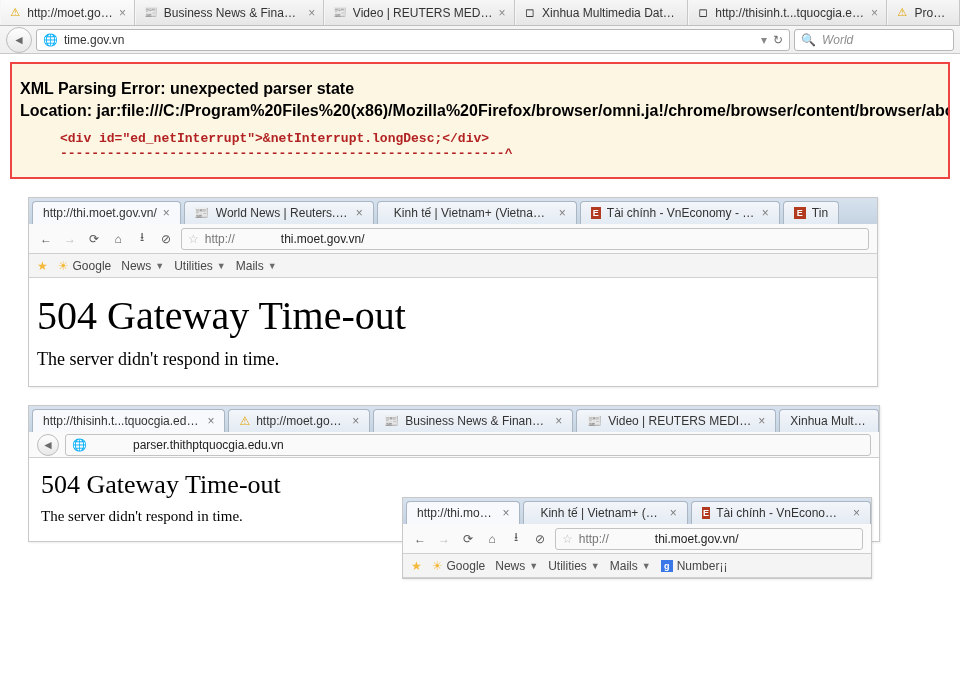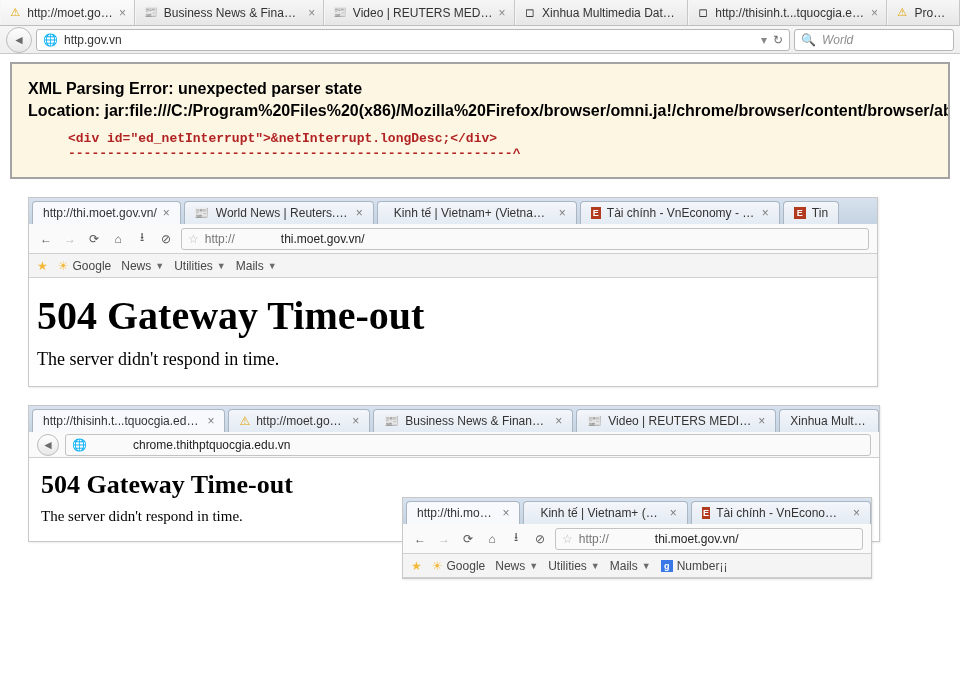--- a/index.html
+++ b/index.html
@@ -105,23 +105,23 @@
     background:#f4f4f4;
     border-bottom:1px solid #d0d0d0;
     color:#474747;
   }
   .bookbar .item { display:flex; align-items:center; gap:4px; }
   .bookbar .caret { font-size:9px; color:#6b6b6b; }
 
   
   .xml-error {
     margin:8px 10px;
-    border:2px solid #a3a3a3;
+    border:2px solid #ef4444;
     background:#fdf6e3;
-    padding:14px 16px 16px 16px;
+    padding:14px 16px 16px 8px;
     font-family: Arial, sans-serif;
     color:#000;
     overflow:hidden;
     white-space:nowrap;
   }
   .xml-error .h { font-size:16px; font-weight:bold; line-height:1.35; }
   .xml-error pre {
     font-family: "Courier New", monospace;
     font-size: 13px;
     font-weight: bold;
@@ -165,21 +165,21 @@
     background:#fafafa;
   }
   .chrome-nav .btn { width:18px;height:18px;display:flex;align-items:center;justify-content:center;color:#5a5a5a;}
   .chrome-url {
     flex:1; height:22px; border:1px solid #c3c3c3; border-radius:3px;
     display:flex; align-items:center; gap:6px; padding:0 6px; color:#777;
   }
   .chrome-url .star { color:#bdbdbd;}
   .chrome-url .host { color:#222;margin-left:40px;}
 
-  .err-heading { font-family:"Times New Roman",serif; font-weight:bold;}
+  .err-heading { font-family:"Times New Roman",serif; font-weight:normal;}
   .err-body { font-family:"Times New Roman",serif;}
   .w2 .err-heading { font-size:40px; margin:14px 8px 10px 8px;}
   .w2 .err-body { font-size:18px; margin:6px 8px 16px 8px;}
   .w3 .err-heading { font-size:26px; margin:12px 8px 8px 12px;}
   .w3 .err-body { font-size:15px; margin:4px 8px 16px 12px;}
 
   
   .cluster {
     position: relative;
     margin-top: 4px;
@@ -223,21 +223,21 @@
   <div class="tab" style="max-width:90px;">
     <span class="favicon warn-triangle">⚠</span>
     <span class="title">Problen</span>
   </div>
 </div>
 
 <div class="navbar">
   <div class="nav-back">◄</div>
   <div class="urlbar">
     <span class="globe">🌐</span>
-    <span class="urltext">http.gov.vn</span>
+    <span class="urltext">time.gov.vn</span>
     <span style="color:#888;">▾</span>
     <span class="reload">↻</span>
   </div>
   <div class="searchbar">
     <span class="mag">🔍</span>
     <span style="font-style:italic;">World</span>
   </div>
 </div>
 
 <div class="xml-error">
@@ -333,21 +333,21 @@
         <span class="close">×</span>
       </div>
       <div class="chrome-tab" style="max-width:110px;">
         <span class="title">Xinhua Multime</span>
       </div>
     </div>
     <div class="chrome-nav" style="height:26px;">
       <div class="nav-back" style="width:22px;height:22px;">◄</div>
       <div class="chrome-url">
         <span class="globe">🌐</span>
-        <span class="host">chrome.thithptquocgia.edu.vn</span>
+        <span class="host">parser.thithptquocgia.edu.vn</span>
       </div>
     </div>
     <div class="err-heading">504 Gateway Time-out</div>
     <div class="err-body">The server didn't respond in time.</div>
   </div>
 
   <div id="win4" class="inner-window">
     <div class="chrome-tabstrip">
       <div class="chrome-tab active" style="max-width:180px;">
         <span class="title">http://thi.moet.gov.vn/</span>

